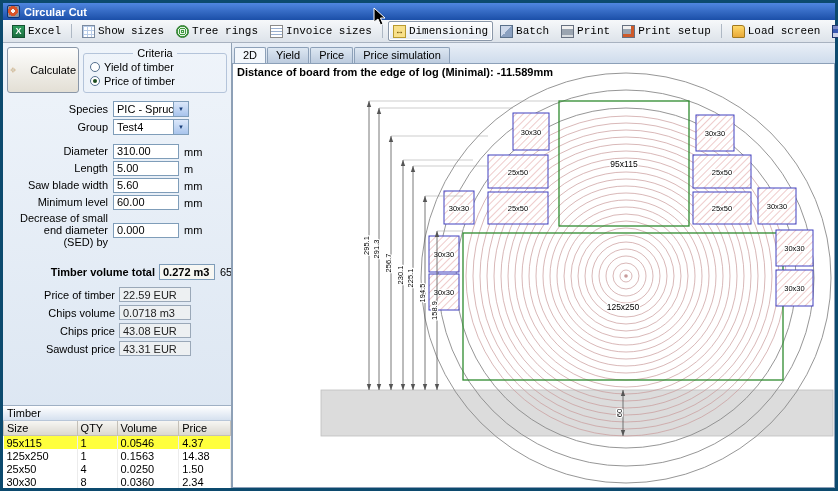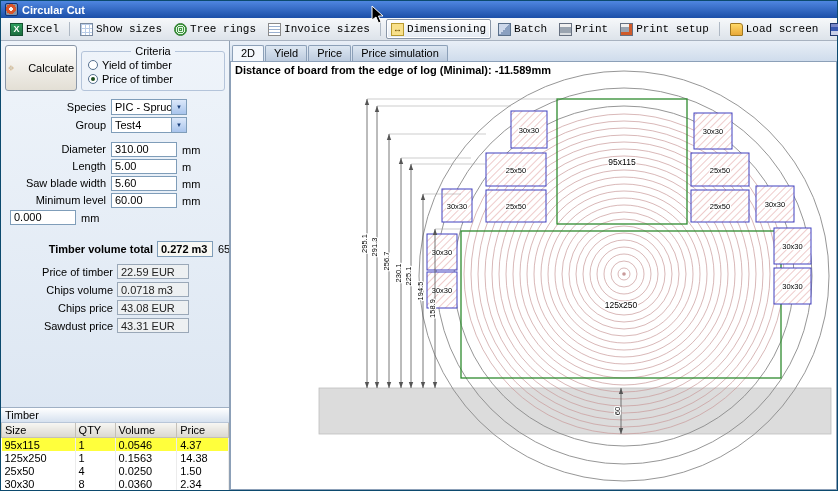--- a/index.html
+++ b/index.html
@@ -1,17 +1,17 @@
 <!DOCTYPE html>
 <html><head>
 <meta charset="utf-8">
 <style>
   html,body{margin:0;padding:0;background:#fff;}
   body{width:838px;height:491px;overflow:hidden;font-family:"Liberation Sans",sans-serif;font-size:11px;color:#000;}
-  .window{position:relative;width:838px;height:491px;box-sizing:border-box;border:1px solid #0c4a6e;display:flex;flex-direction:column;background:#15803d;}
+  .window{position:relative;width:838px;height:491px;box-sizing:border-box;border:3px solid #0c4a6e;display:flex;flex-direction:column;background:#15803d;}
 
   
   .titlebar{height:17px;flex:none;background:linear-gradient(180deg,#4f86e0,#1b4fa8);color:#fff;display:flex;align-items:center;padding:0 4px;gap:4px;font-weight:bold;font-size:11px;}
   .app-icon{width:11px;height:11px;flex:none;border-radius:2px;background:radial-gradient(circle at 45% 45%,#f4f4f4 0 2px,#d8542a 2px 5px,#8a94a4 5px);border:1px solid #0c3278;}
 
   
   .toolbar{height:22px;flex:none;background:linear-gradient(#f6f8fa,#dde3ea);border-bottom:1px solid #a8b2c0;display:flex;align-items:center;padding:0 3px;}
   .tb-group{display:flex;align-items:center;height:100%;}
   .tb-btn{display:flex;align-items:center;gap:3px;padding:1px 4px;margin:0 1px;border:1px solid transparent;border-radius:2px;height:16px;white-space:nowrap;font-family:Liberation Mono, monospace;}
   .tb-btn.active{border:1px solid #8a97a8;background:linear-gradient(#fefefe,#e4ebf4);box-shadow:inset 0 0 0 1px #fff;}
@@ -195,20 +195,21 @@
             <label class="f-label">Saw blade width</label>
             <div class="inp">5.60</div>
             <span class="unit">mm</span>
           </div>
           <div class="field-row">
             <label class="f-label">Minimum level</label>
             <div class="inp">60.00</div>
             <span class="unit">mm</span>
           </div>
           <div class="field-row tall">
+            <label class="f-label">Decrease of small end diameter (SED) by</label>
             <div class="inp">0.000</div>
             <span class="unit">mm</span>
           </div>
         </div>
 
       <div class="totals">
         <div class="tv-row">
           <span class="tv-label">Timber volume total</span>
           <span class="tv-box">0.272 m3</span>
           <span class="tv-pct">65.6%</span>

